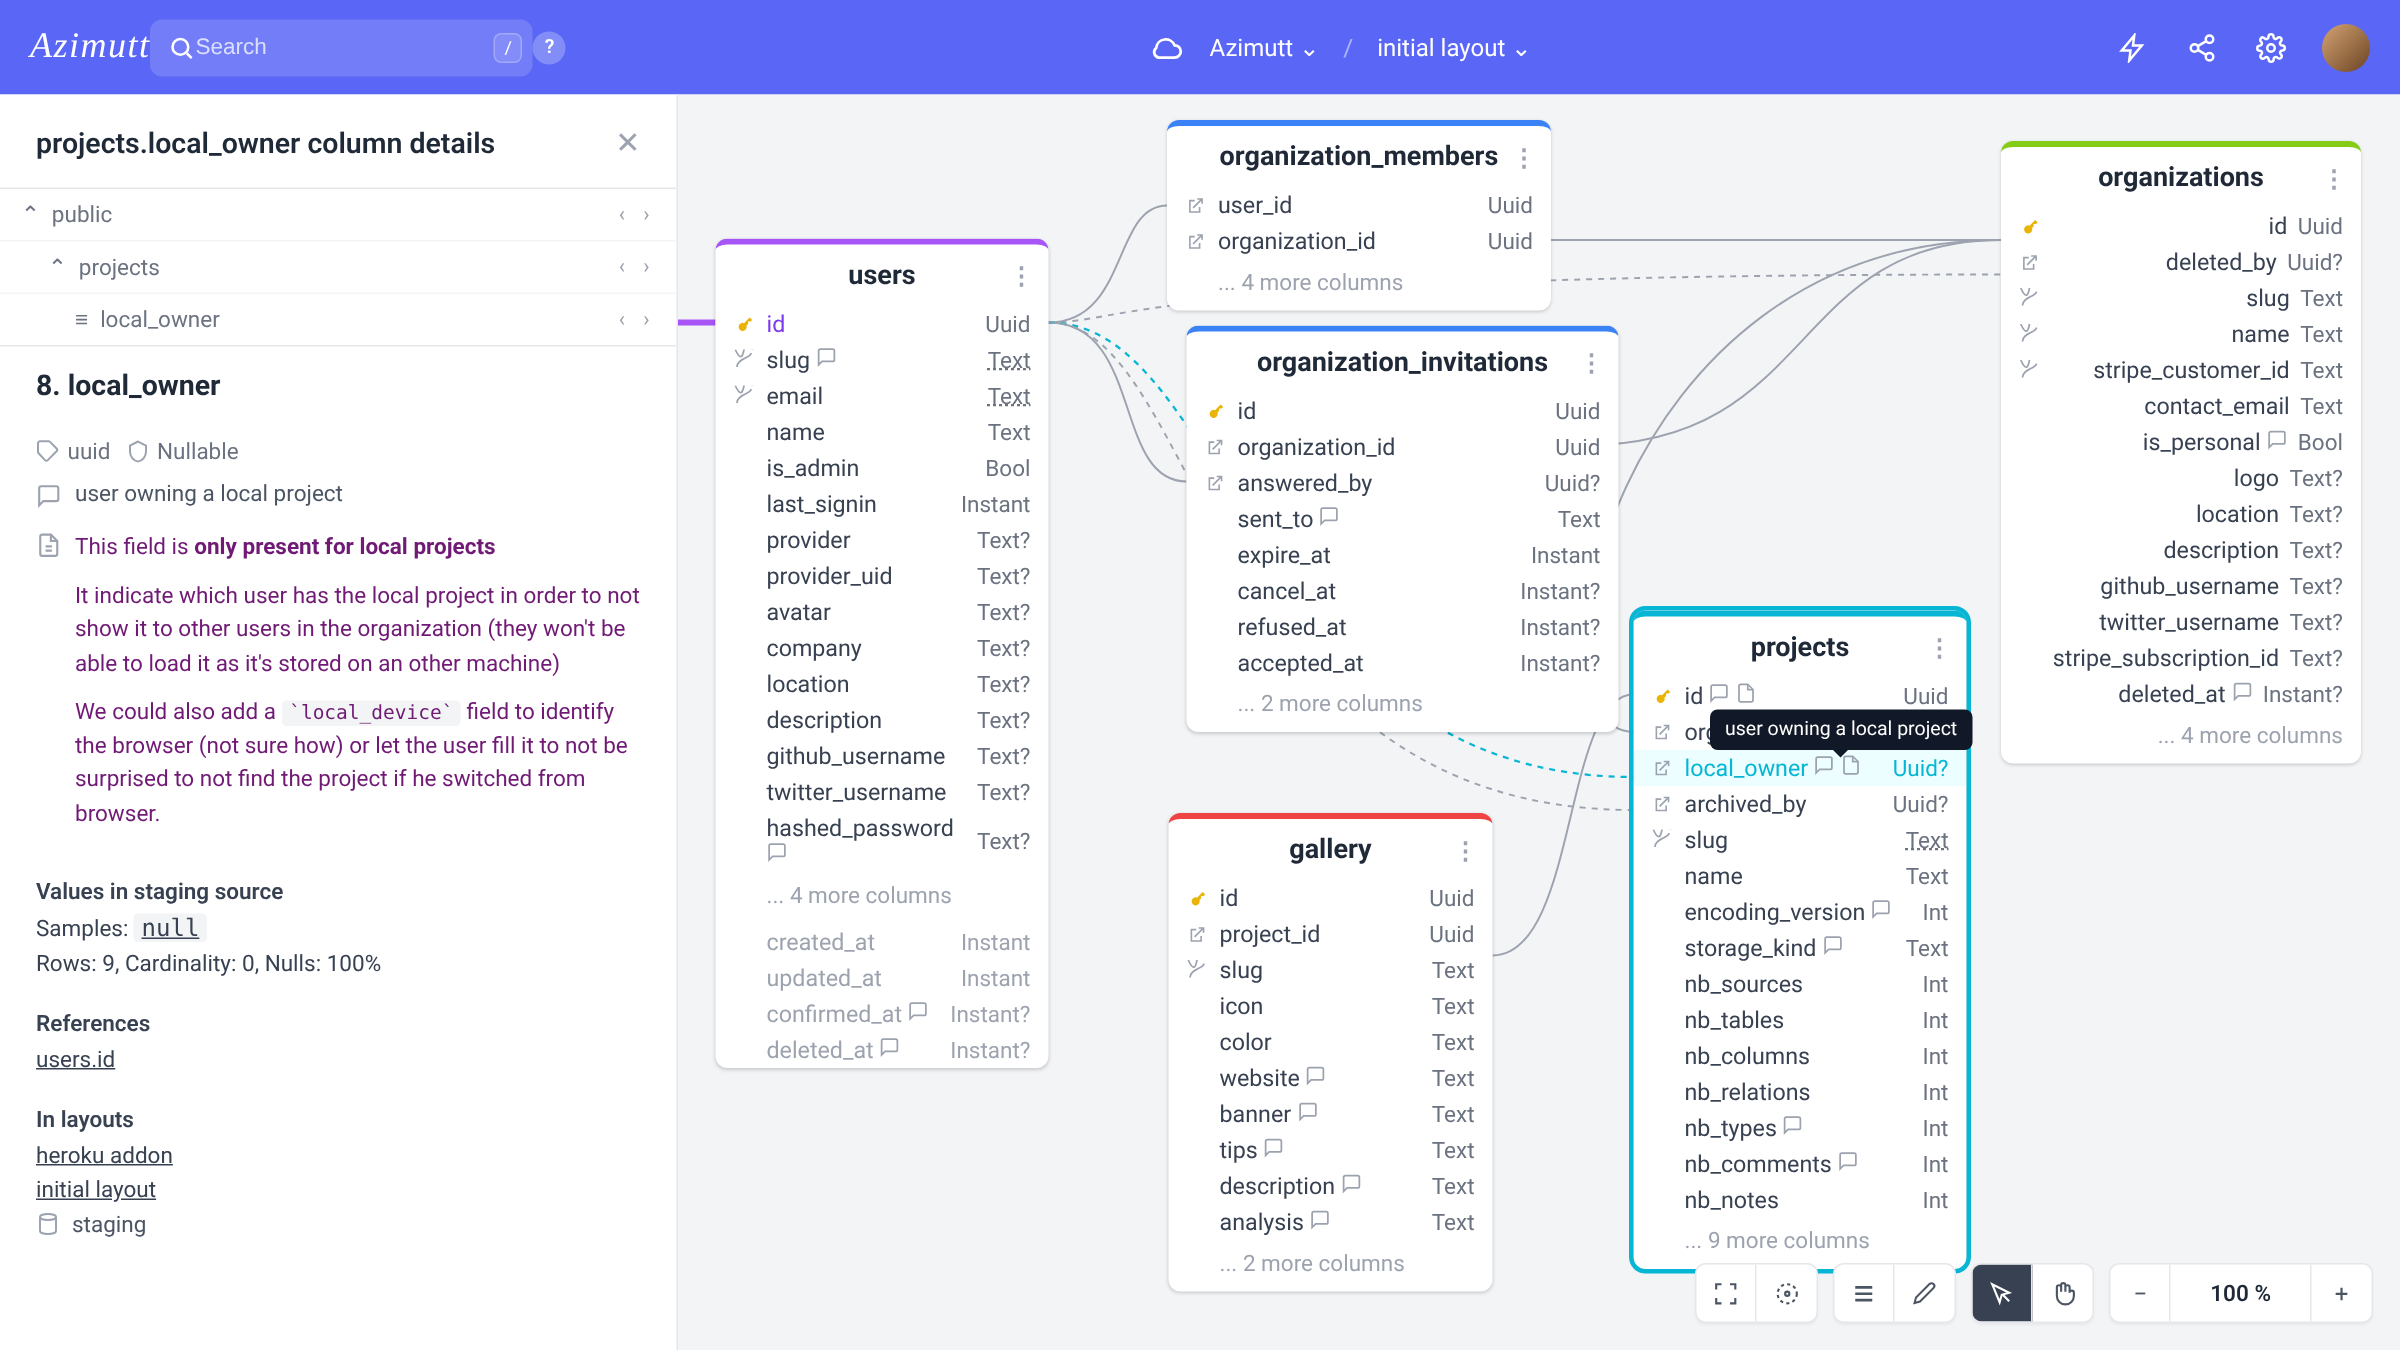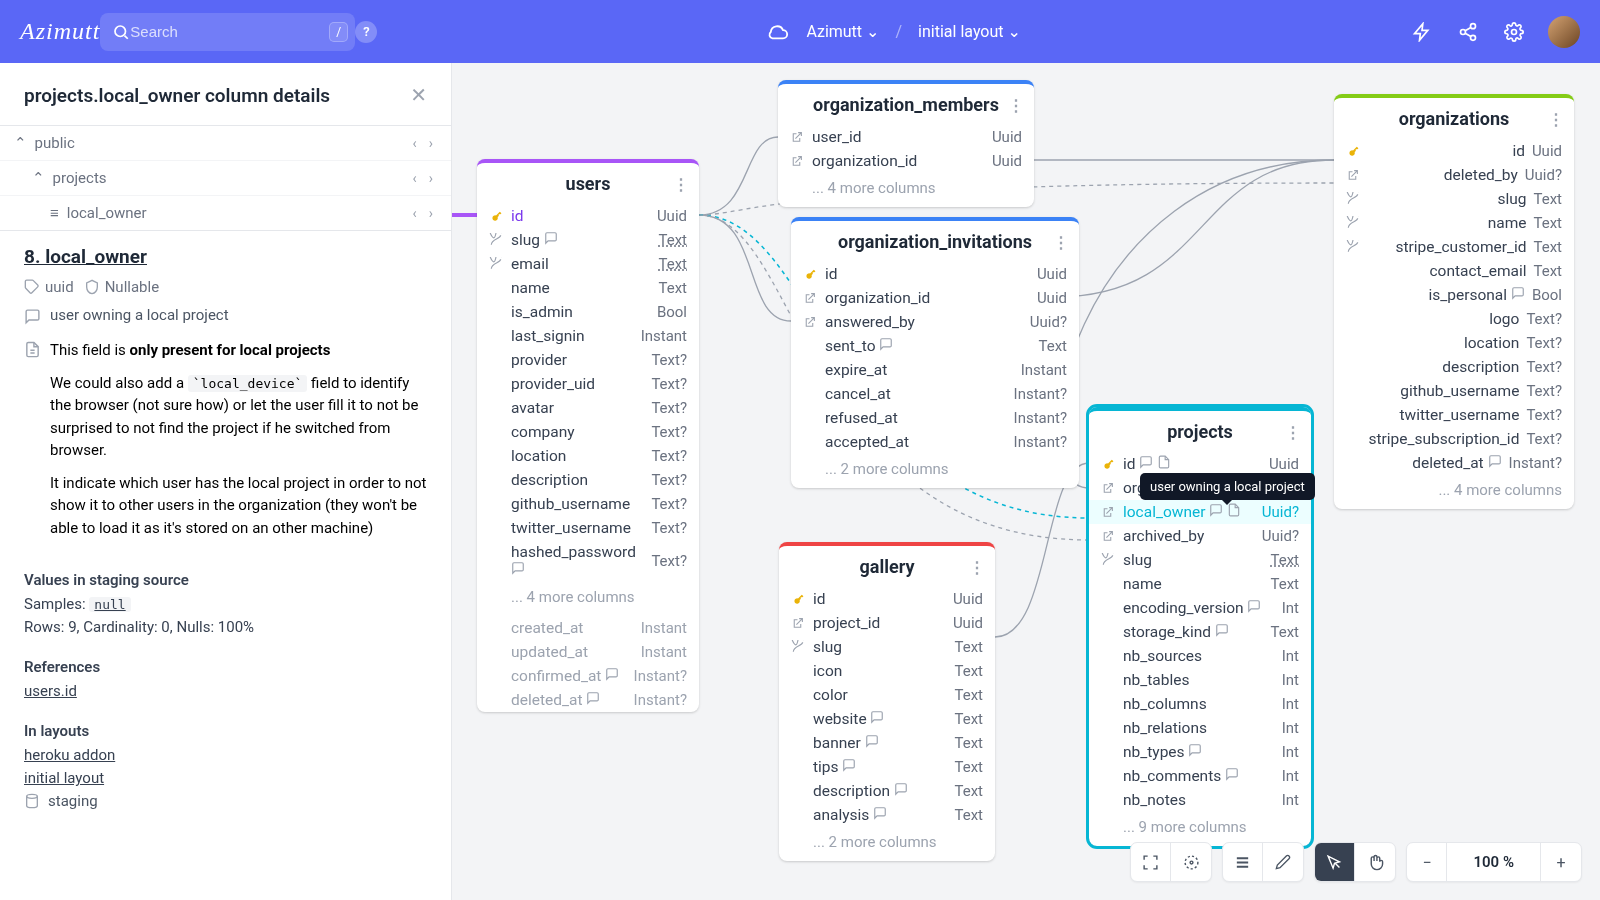--- a/index.html
+++ b/index.html
@@ -24,30 +24,30 @@
 .sidebar { position: absolute; top: 63px; left: 0; width: 452px; height: 837px; background: #fff; border-right: 1px solid #e5e7eb; overflow-y: auto; }
 .side-title-row { display: flex; align-items: center; justify-content: space-between; padding: 20px 24px 18px; }
 .side-title { font-size: 19px; font-weight: 600; color: #1f2937; }
 .close-x { font-size: 20px; color: #9ca3af; cursor: pointer; }
 .crumb-row { display: flex; align-items: center; justify-content: space-between; padding: 8px 14px; border-top: 1px solid #f3f4f6; font-size: 15px; color: #6b7280; }
 .crumb-row:first-of-type { border-top: 1px solid #e5e7eb; }
 .crumb-left { display: flex; align-items: center; gap: 8px; }
 .crumb-arrows { display: flex; gap: 4px; color: #9ca3af; font-size: 14px; }
 .crumb-a { cursor: pointer; padding: 0 4px; }
 .side-body { padding: 14px 24px; border-top: 1px solid #e5e7eb; }
-.side-h { font-size: 19px; font-weight: 700; margin-bottom: 10px; text-decoration: underline; }
+.side-h { font-size: 19px; font-weight: 700; margin-bottom: 24px; }
 .badge-row { display: flex; gap: 10px; margin-bottom: 10px; color: #6b7280; font-size: 15px; }
 .badge-row span { display: flex; align-items: center; gap: 5px; }
 .desc-line { display: flex; gap: 9px; color: #4b5563; font-size: 15px; margin-bottom: 14px; }
-.note-box { display: flex; gap: 9px; color: #000000; font-size: 15px; line-height: 1.5; }
+.note-box { display: flex; gap: 9px; color: #701a75; font-size: 15px; line-height: 1.5; }
 .note-body p { margin-bottom: 10px; }
 .note-body code { background: #f3f4f6; padding: 1px 5px; border-radius: 3px; font-family: ui-monospace, monospace; font-size: 13px; }
 .sec-h { font-weight: 600; margin-top: 22px; margin-bottom: 6px; font-size: 15px; color: #374151; }
 .sec-row { font-size: 15px; color: #374151; margin-bottom: 5px; }
-.sec-row code { background: #f3f4f6; padding: 0 5px; border-radius: 3px; font-family: ui-monospace, monospace; font-size: 13px; text-decoration: underline; }
+.sec-row code { background: #f3f4f6; padding: 0 5px; border-radius: 3px; font-family: ui-monospace, monospace; font-size: 16px; text-decoration: underline; }
 .link { color: #374151; text-decoration: underline; display: block; margin-bottom: 5px; font-size: 15px; }
 .src-item { display: flex; align-items: center; gap: 8px; font-size: 15px; color: #4b5563; }
 
 
 .canvas { position: absolute; top: 63px; left: 452px; right: 0; bottom: 0; background: #f3f4f6; }
 .canvas svg.edges { position: absolute; top: 0; left: 0; width: 100%; height: 100%; pointer-events: none; }
 
 
 .tcard { position: absolute; background: #fff; border-radius: 8px; box-shadow: 0 1px 3px rgba(0,0,0,0.12), 0 1px 2px rgba(0,0,0,0.06); border-top: 4px solid; overflow: hidden; }
 .thead { display: flex; align-items: center; justify-content: center; padding: 10px 12px; font-size: 18px; font-weight: 700; position: relative; }
@@ -191,22 +191,22 @@
         </svg>
       <span>user owning a local project</span>
     </div>
     <div class="note-box">
       <svg width="17" height="17" viewBox="0 0 24 24" fill="none" stroke="#9ca3af" stroke-width="2" style="margin-top:2px;flex-shrink:0">
           <path d="M14 2H6a2 2 0 0 0-2 2v16a2 2 0 0 0 2 2h12a2 2 0 0 0 2-2V8z"></path>
           <path d="M14 2v6h6M9 13h6M9 17h6"></path>
         </svg>
       <div class="note-body">
         <p><span>This field is </span><b>only present for local projects</b></p>
+        <p>It indicate which user has the local project in order to not show it to other users in the organization (they won't be able to load it as it's stored on an other machine)</p>
         <p><span>We could also add a </span><code>`local_device`</code><span> field to identify the browser (not sure how) or let the user fill it to not be surprised to not find the project if he switched from browser.</span></p>
-        <p>It indicate which user has the local project in order to not show it to other users in the organization (they won't be able to load it as it's stored on an other machine)</p>
       </div>
     </div>
     <div class="sec-h">Values in staging source</div>
     <div class="sec-row"><span>Samples:</span> <code>null</code></div>
     <div class="sec-row">Rows: 9, Cardinality: 0, Nulls: 100%</div>
     <div class="sec-h">References</div>
     <div id="refs">
         <a class="link">users.id</a>
       </div>
     <div class="sec-h">In layouts</div>

